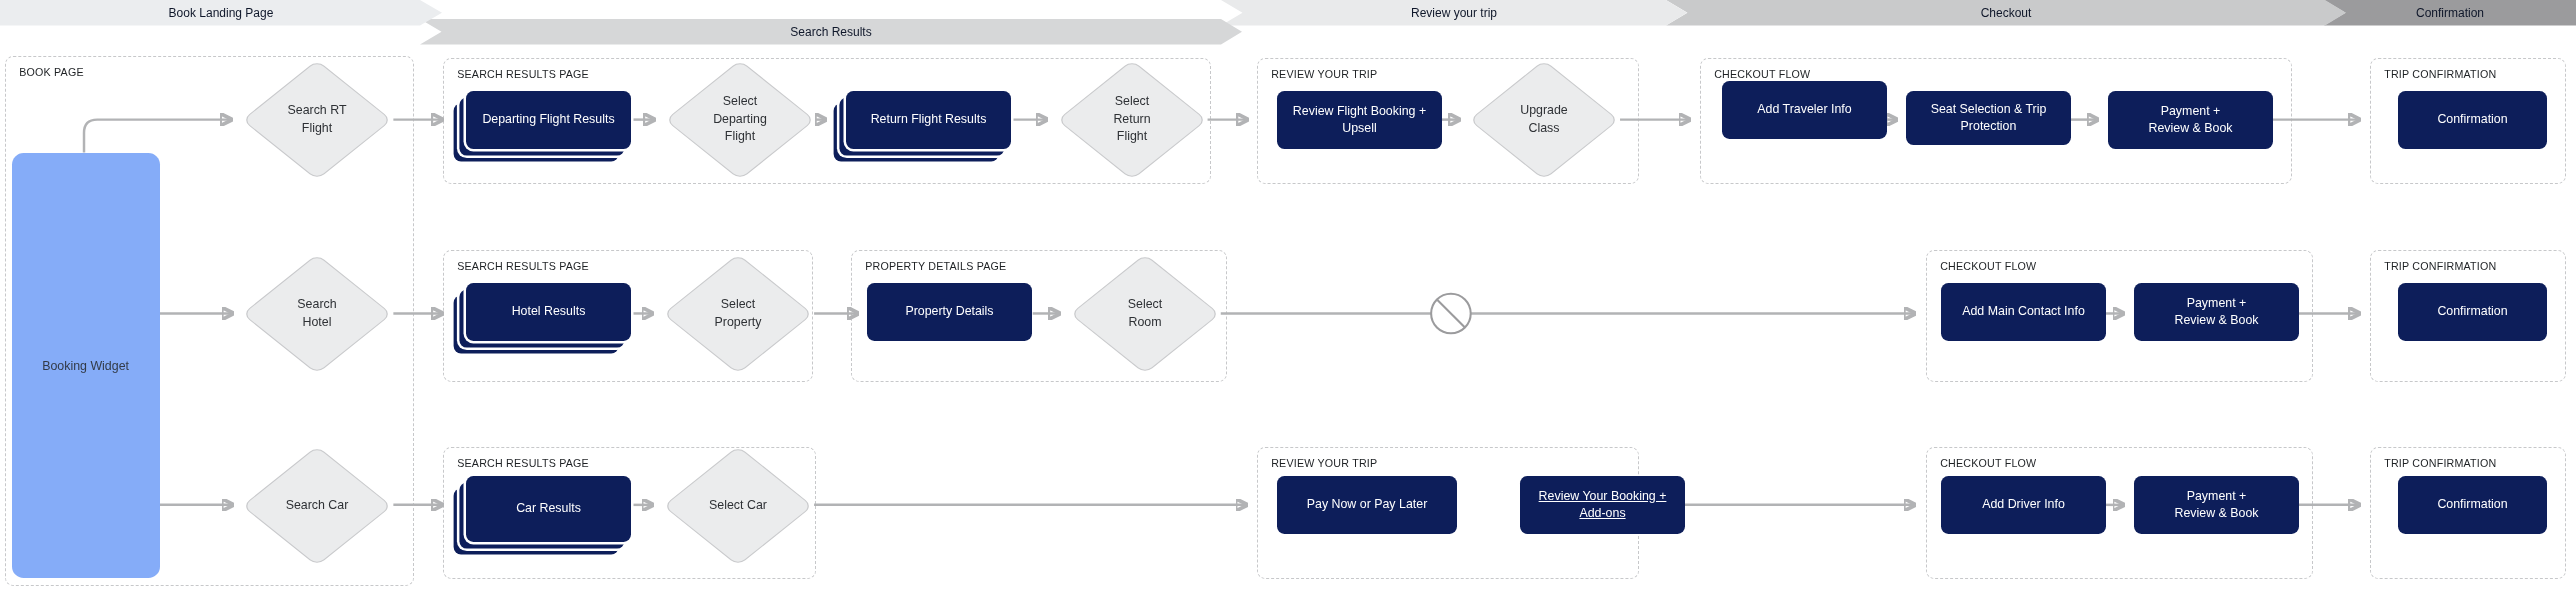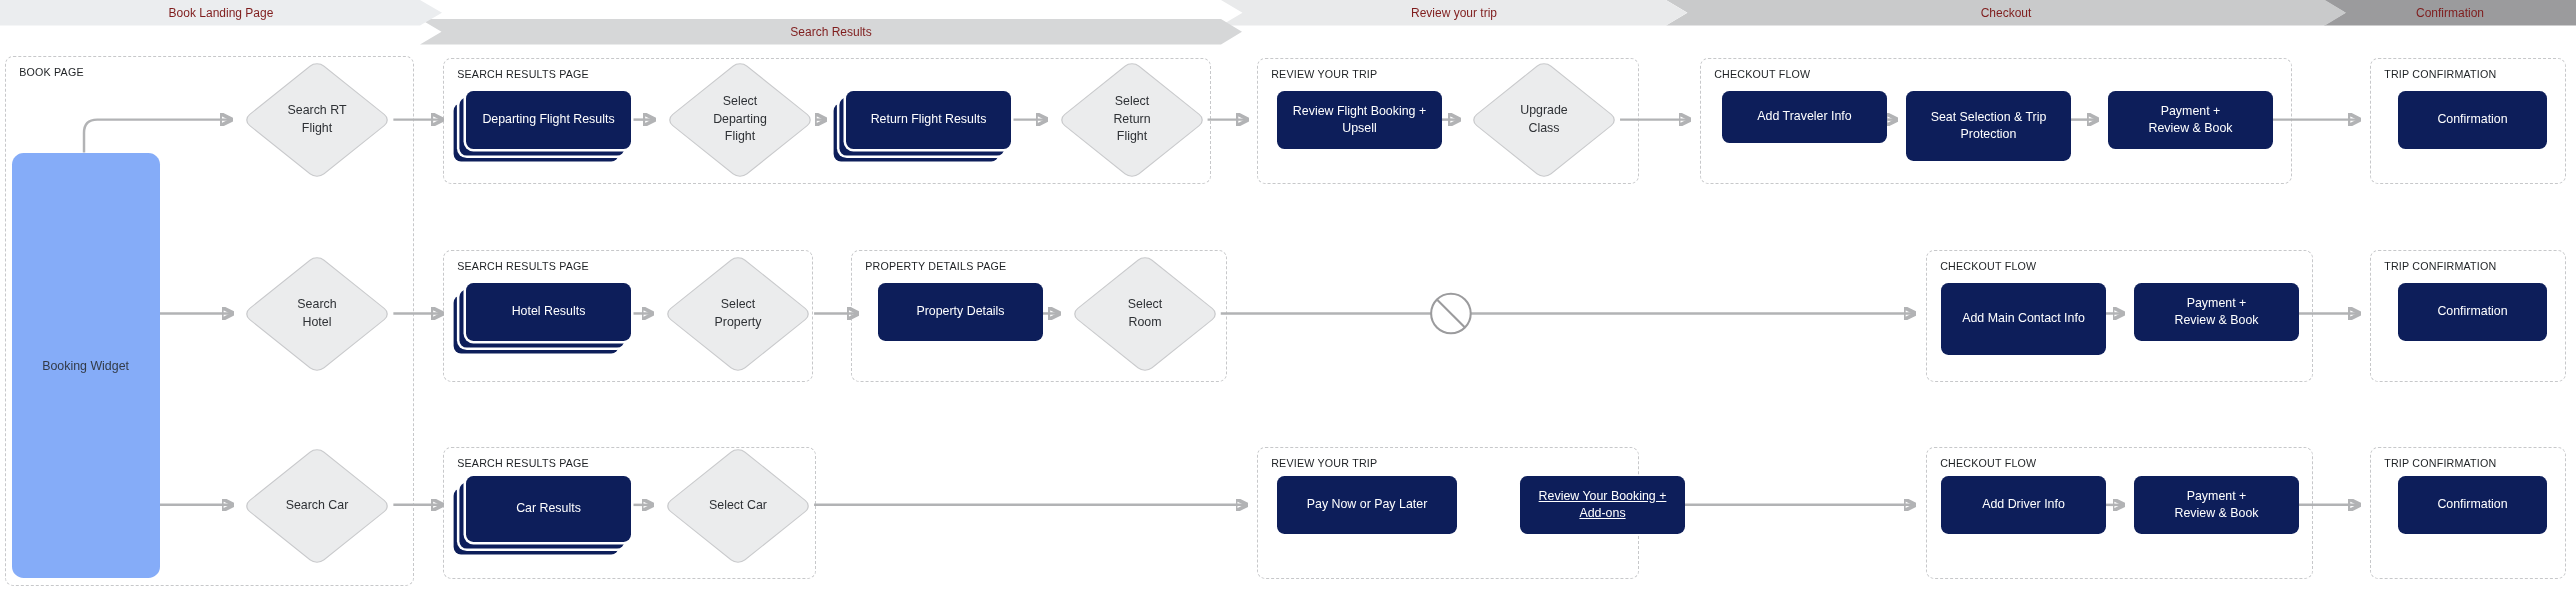--- a/index.html
+++ b/index.html
@@ -1,20 +1,20 @@
 <!DOCTYPE html>
 <html style="font-size:13.2px"><head>
 <meta charset="utf-8">
 <style>
   html,body{margin:0;padding:0;background:#fff;}
   .canvas{position:relative;width:2576px;height:589px;background:#fff;overflow:hidden;
           font-family:"Liberation Sans",sans-serif;}
   
   .stage{position:absolute;top:0;height:25.6px;display:flex;align-items:center;justify-content:center;
-         font-size:12px;font-weight:500;color:#7f1d1d;}
+         font-size:12px;font-weight:500;color:#0f172a;}
   
   .group{position:absolute;border:1.7px dashed #c7c8ca;border-radius:8.3px;box-sizing:border-box;}
   .group-label{position:absolute;left:13.2px;top:9px;font-size:10.7px;font-weight:500;
                letter-spacing:0.2px;color:#1e2124;white-space:nowrap;}
   
   .card{position:absolute;background:var(--navy,#0d1e5a);border-radius:7.4px;color:#fff;
         display:flex;align-items:center;justify-content:center;text-align:center;
         font-size:12.4px;line-height:1.4;white-space:pre-line;}
   .stack{position:absolute;}
   .stack .layer{position:absolute;inset:0;background:var(--navy,#0d1e5a);border-radius:7.4px;
@@ -181,44 +181,44 @@
 Return
 Flight</span>
     </div>
   <div class="card" style="left:1277px;top:91px;width:165px;height:58px;">Review Flight Booking +
 Upsell</div>
   <div class="diamond" style="left:1468px;top:59px;width:152px;height:121px;">
     <i class="shape"></i>
     <span class="dlabel">Upgrade
 Class</span>
     </div>
-  <div class="card" style="left:1722px;top:91px;width:165px;height:52px;">Add Traveler Info</div>
-  <div class="card" style="left:1906px;top:91px;width:165px;height:70px;">Seat Selection &amp; Trip
+  <div class="card" style="left:1722px;top:81px;width:165px;height:58px;">Add Traveler Info</div>
+  <div class="card" style="left:1906px;top:91px;width:165px;height:54px;">Seat Selection &amp; Trip
 Protection</div>
   <div class="card" style="left:2108px;top:91px;width:165px;height:58px;">Payment +
 Review &amp; Book</div>
   <div class="card" style="left:2398px;top:91px;width:149px;height:58px;">Confirmation</div>
 
   <div class="stack" style="left:466px;top:283px;width:165px;height:58px;">
     <i class="layer l2"></i>
     <i class="layer l1"></i>
     <div class="card">Hotel Results</div>
     </div>
   <div class="diamond" style="left:662px;top:253px;width:152px;height:121px;">
     <i class="shape"></i>
     <span class="dlabel">Select
 Property</span>
     </div>
-  <div class="card" style="left:867px;top:283px;width:165px;height:58px;margin-left:11px;">Property Details</div>
+  <div class="card" style="left:867px;top:283px;width:165px;height:58px;">Property Details</div>
   <div class="diamond" style="left:1069px;top:253px;width:152px;height:121px;">
     <i class="shape"></i>
     <span class="dlabel">Select
 Room</span>
     </div>
-  <div class="card" style="left:1941px;top:283px;width:165px;height:72px;">Add Main Contact Info</div>
+  <div class="card" style="left:1941px;top:283px;width:165px;height:58px;">Add Main Contact Info</div>
   <div class="card" style="left:2134px;top:283px;width:165px;height:58px;">Payment +
 Review &amp; Book</div>
   <div class="card" style="left:2398px;top:283px;width:149px;height:58px;">Confirmation</div>
 
   <div class="stack" style="left:466px;top:476px;width:165px;height:66px;">
     <i class="layer l2"></i>
     <i class="layer l1"></i>
     <div class="card">Car Results</div>
     </div>
   <div class="diamond" style="left:662px;top:445px;width:152px;height:121px;">

